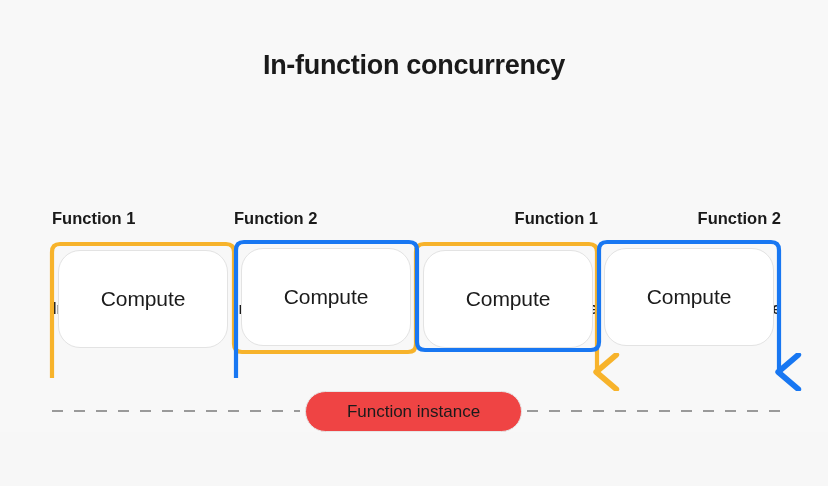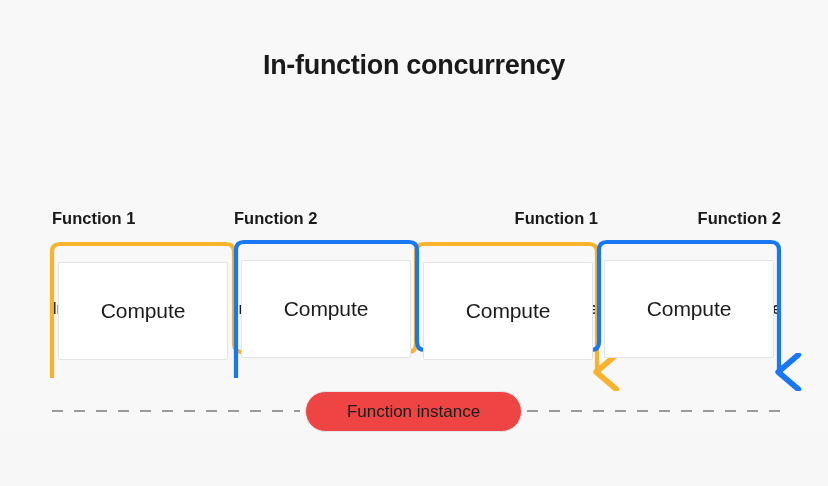--- a/index.html
+++ b/index.html
@@ -45,26 +45,25 @@
     position: absolute;
     left: 0;
     top: 0;
     width: 828px;
     height: 486px;
   }
   .compute-box {
     position: absolute;
     background: #FFFFFF;
     border: 1px solid #E3E3E3;
-    border-radius: 2px;
+    border-radius: 22px;
     box-sizing: border-box;
     display: flex;
     align-items: center;
     justify-content: center;
-    margin-top: 12px;
   }
   .compute-label {
     font-size: 21px;
     color: #1b1b1b;
     font-weight: normal;
     letter-spacing: -0.1px;
   }
   #instance-pill {
     position: absolute;
     left: 305px;

